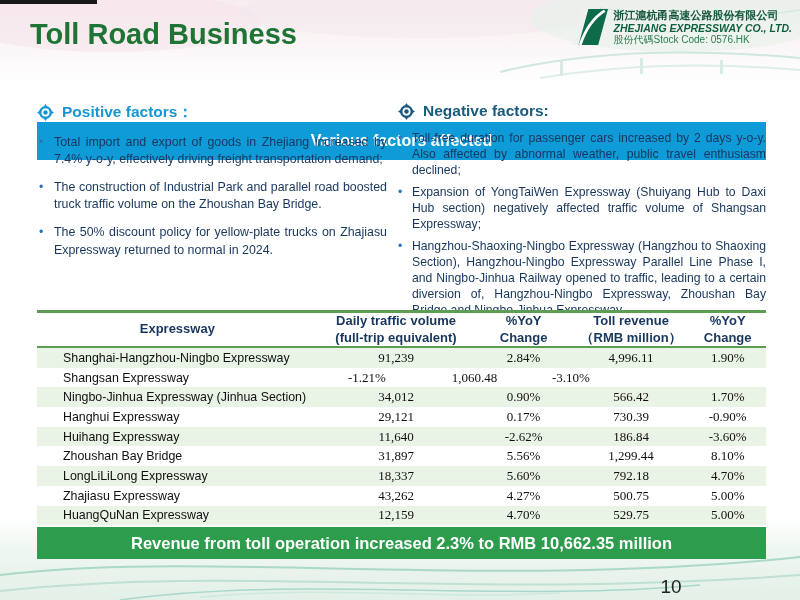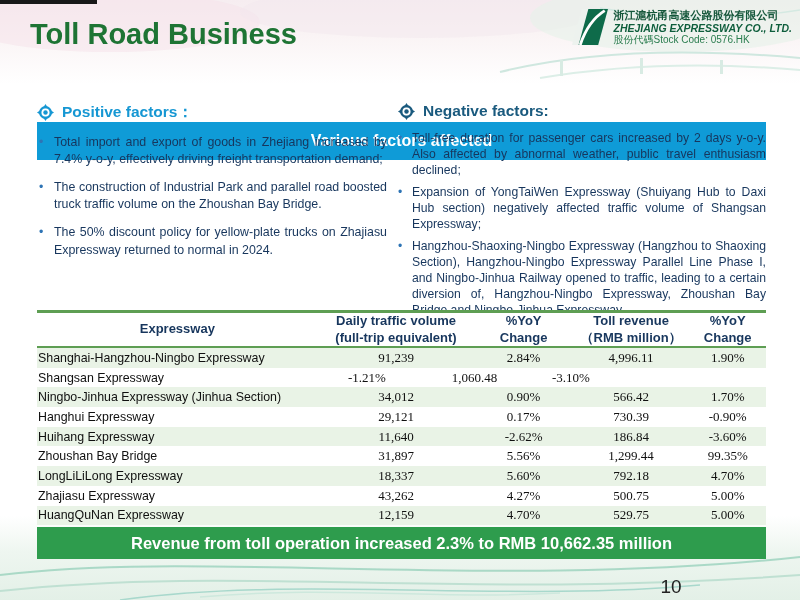--- a/index.html
+++ b/index.html
@@ -29,21 +29,21 @@
   .neg .bullets li{padding-left:14px;font-size:12.2px;line-height:1.3;margin-bottom:6.5px;}
   .bullets li::before{content:"\2022";position:absolute;left:2px;top:0;color:#2E74B5;}
   .neg .bullets li::before{left:0;}
   .dtable{position:absolute;left:37px;top:310px;width:729px;}
   .thead{display:flex;align-items:center;height:38px;background:#fff;box-sizing:border-box;
     border-top:3px solid #5E9E53;border-bottom:2px solid #5E9E53;}
   .th{color:#17365D;font-weight:bold;font-size:13px;text-align:center;line-height:1.28;}
   .t-row{display:flex;align-items:center;height:19.7px;}
   .t-row.striped{background:#E9F3E6;}
   .td{box-sizing:border-box;}
-  .td.name{text-align:left;padding-left:1px;font-size:12.4px;color:#101010;}
+  .td.name{text-align:left;padding-left:26px;font-size:12.4px;color:#101010;}
   .td.num{text-align:center;font-family:"Liberation Serif",serif;font-size:13px;color:#101010;}
   .c1{width:38.5%;}.c2{width:21.5%;}.c3{width:13.5%;}.c4{width:16%;}.c5{width:10.5%;}
   .footerbar{position:absolute;left:37px;top:527px;width:729px;height:32px;background:#2E9C4D;
     display:flex;align-items:center;justify-content:center;color:#fff;font-weight:bold;font-size:16.5px;}
   .pagenum{position:absolute;left:656px;top:576px;width:30px;text-align:center;font-size:19px;color:#222;}
 </style>
 </head>
 <body>
 
 <div class="slide">
@@ -180,21 +180,21 @@
           <div class="td c2 num">11,640</div>
           <div class="td c3 num">-2.62%</div>
           <div class="td c4 num">186.84</div>
           <div class="td c5 num">-3.60%</div>
         </div>
         <div class="t-row">
           <div class="td c1 name">Zhoushan Bay Bridge</div>
           <div class="td c2 num">31,897</div>
           <div class="td c3 num">5.56%</div>
           <div class="td c4 num">1,299.44</div>
-          <div class="td c5 num">99.35%</div>
+          <div class="td c5 num">8.10%</div>
         </div>
         <div class="t-row striped">
           <div class="td c1 name">LongLiLiLong Expressway</div>
           <div class="td c2 num">18,337</div>
           <div class="td c3 num">5.60%</div>
           <div class="td c4 num">792.18</div>
           <div class="td c5 num">4.70%</div>
         </div>
         <div class="t-row">
           <div class="td c1 name">Zhajiasu Expressway</div>

